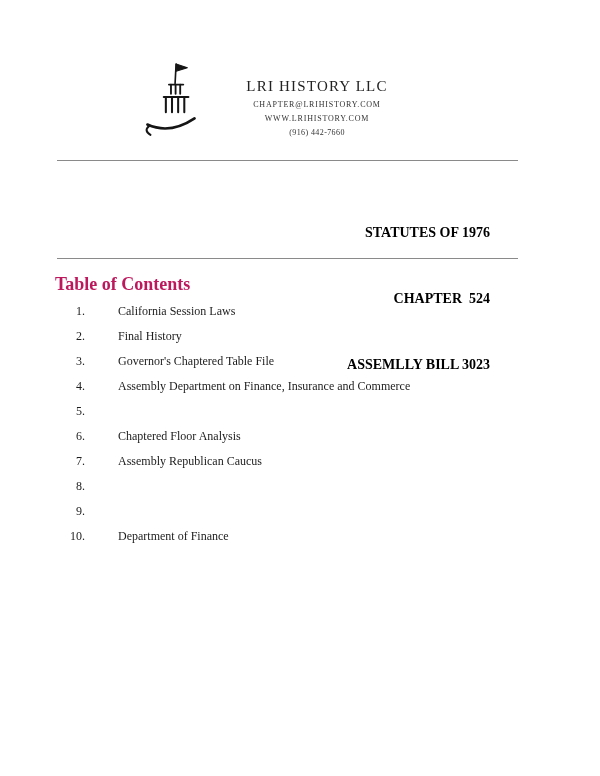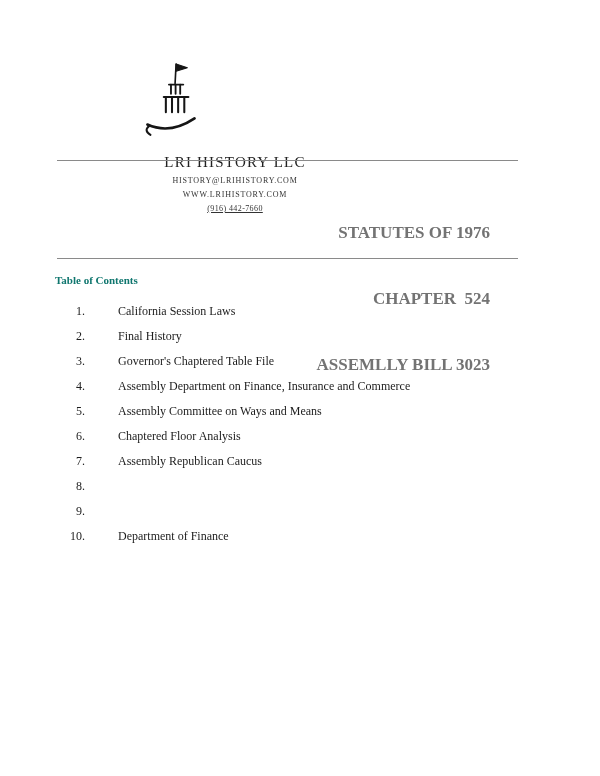--- a/index.html
+++ b/index.html
@@ -16,22 +16,21 @@
     color: #1c1c1c;
     overflow: hidden;
   }
 
   
   .letterhead {
     position: absolute;
     top: 60px;
     left: 140px;
     display: flex;
-    align-items: flex-start;
-    flex-direction: column;
+    align-items: center;
   }
   .logo {
     width: 64px;
     height: 82px;
     margin-right: 18px;
     flex: 0 0 auto;
   }
   .company-block {
     width: 190px;
     text-align: center;
@@ -45,55 +44,54 @@
   }
   .contact-line {
     font-size: 8px;
     letter-spacing: 0.8px;
     margin-top: 5px;
     color: #333333;
     white-space: nowrap;
   }
   .contact-line.phone {
     letter-spacing: 0.4px;
-    text-decoration: underline;
   }
 
   
   .rule {
     position: absolute;
     left: 57px;
     width: 461px;
     border-top: 1px solid #8a8a8a;
     height: 0;
   }
   .rule-1 { top: 160px; }
   .rule-2 { top: 258px; }
 
   
   .ref-block {
     position: absolute;
     top: 178px;
     right: 110px;
     text-align: right;
     font-weight: bold;
-    font-size: 17px;
+    font-size: 14px;
     line-height: 22px;
-    color: #737373;
+    color: #000000;
     white-space: pre;
   }
 
   
   .toc-title {
     position: absolute;
     top: 274px;
     left: 55px;
     font-weight: bold;
-    font-size: 11px;
-    color: #0f766e;
+    font-size: 18px;
+    color: #be185d;
   }
   .toc-list {
     position: absolute;
     top: 304px;
     left: 55px;
     width: 480px;
     list-style: none;
     margin: 0;
     padding: 0;
     font-size: 12px;
@@ -134,21 +132,21 @@
           <path d="M22 36 H46" stroke-width="2"></path>
           <path d="M24 36 V51 M30 36 V51 M36 36 V51 M42 36 V51" stroke-width="2"></path>
 
           <path d="M6 63 Q28 73 52 57" stroke-width="2.6"></path>
           <path d="M8 64 Q2 69 9 73" stroke-width="2"></path>
         </g>
       </svg>
     </div>
     <div class="company-block">
       <div class="company-name">LRI HISTORY LLC</div>
-      <div class="contact-line">HISTORY@LRIHISTORY.COM</div>
+      <div class="contact-line">CHAPTER@LRIHISTORY.COM</div>
       <div class="contact-line">WWW.LRIHISTORY.COM</div>
       <div class="contact-line phone">(916) 442-7660</div>
     </div>
   </div>
 
   <div class="rule rule-1"></div>
   <div class="rule rule-2"></div>
 
   <div class="ref-block">
     <div>STATUTES OF 1976</div>
@@ -170,21 +168,20 @@
     <li class="toc-item">
       <span class="toc-num">3.</span>
       <span class="toc-text">Governor's Chaptered Table File</span>
     </li>
     <li class="toc-item">
       <span class="toc-num">4.</span>
       <span class="toc-text">Assembly Department on Finance, Insurance and Commerce</span>
     </li>
     <li class="toc-item">
       <span class="toc-num">5.</span>
-      <span class="toc-text">Assembly Committee on Ways and Means</span>
     </li>
     <li class="toc-item">
       <span class="toc-num">6.</span>
       <span class="toc-text">Chaptered Floor Analysis</span>
     </li>
     <li class="toc-item">
       <span class="toc-num">7.</span>
       <span class="toc-text">Assembly Republican Caucus</span>
     </li>
     <li class="toc-item">

